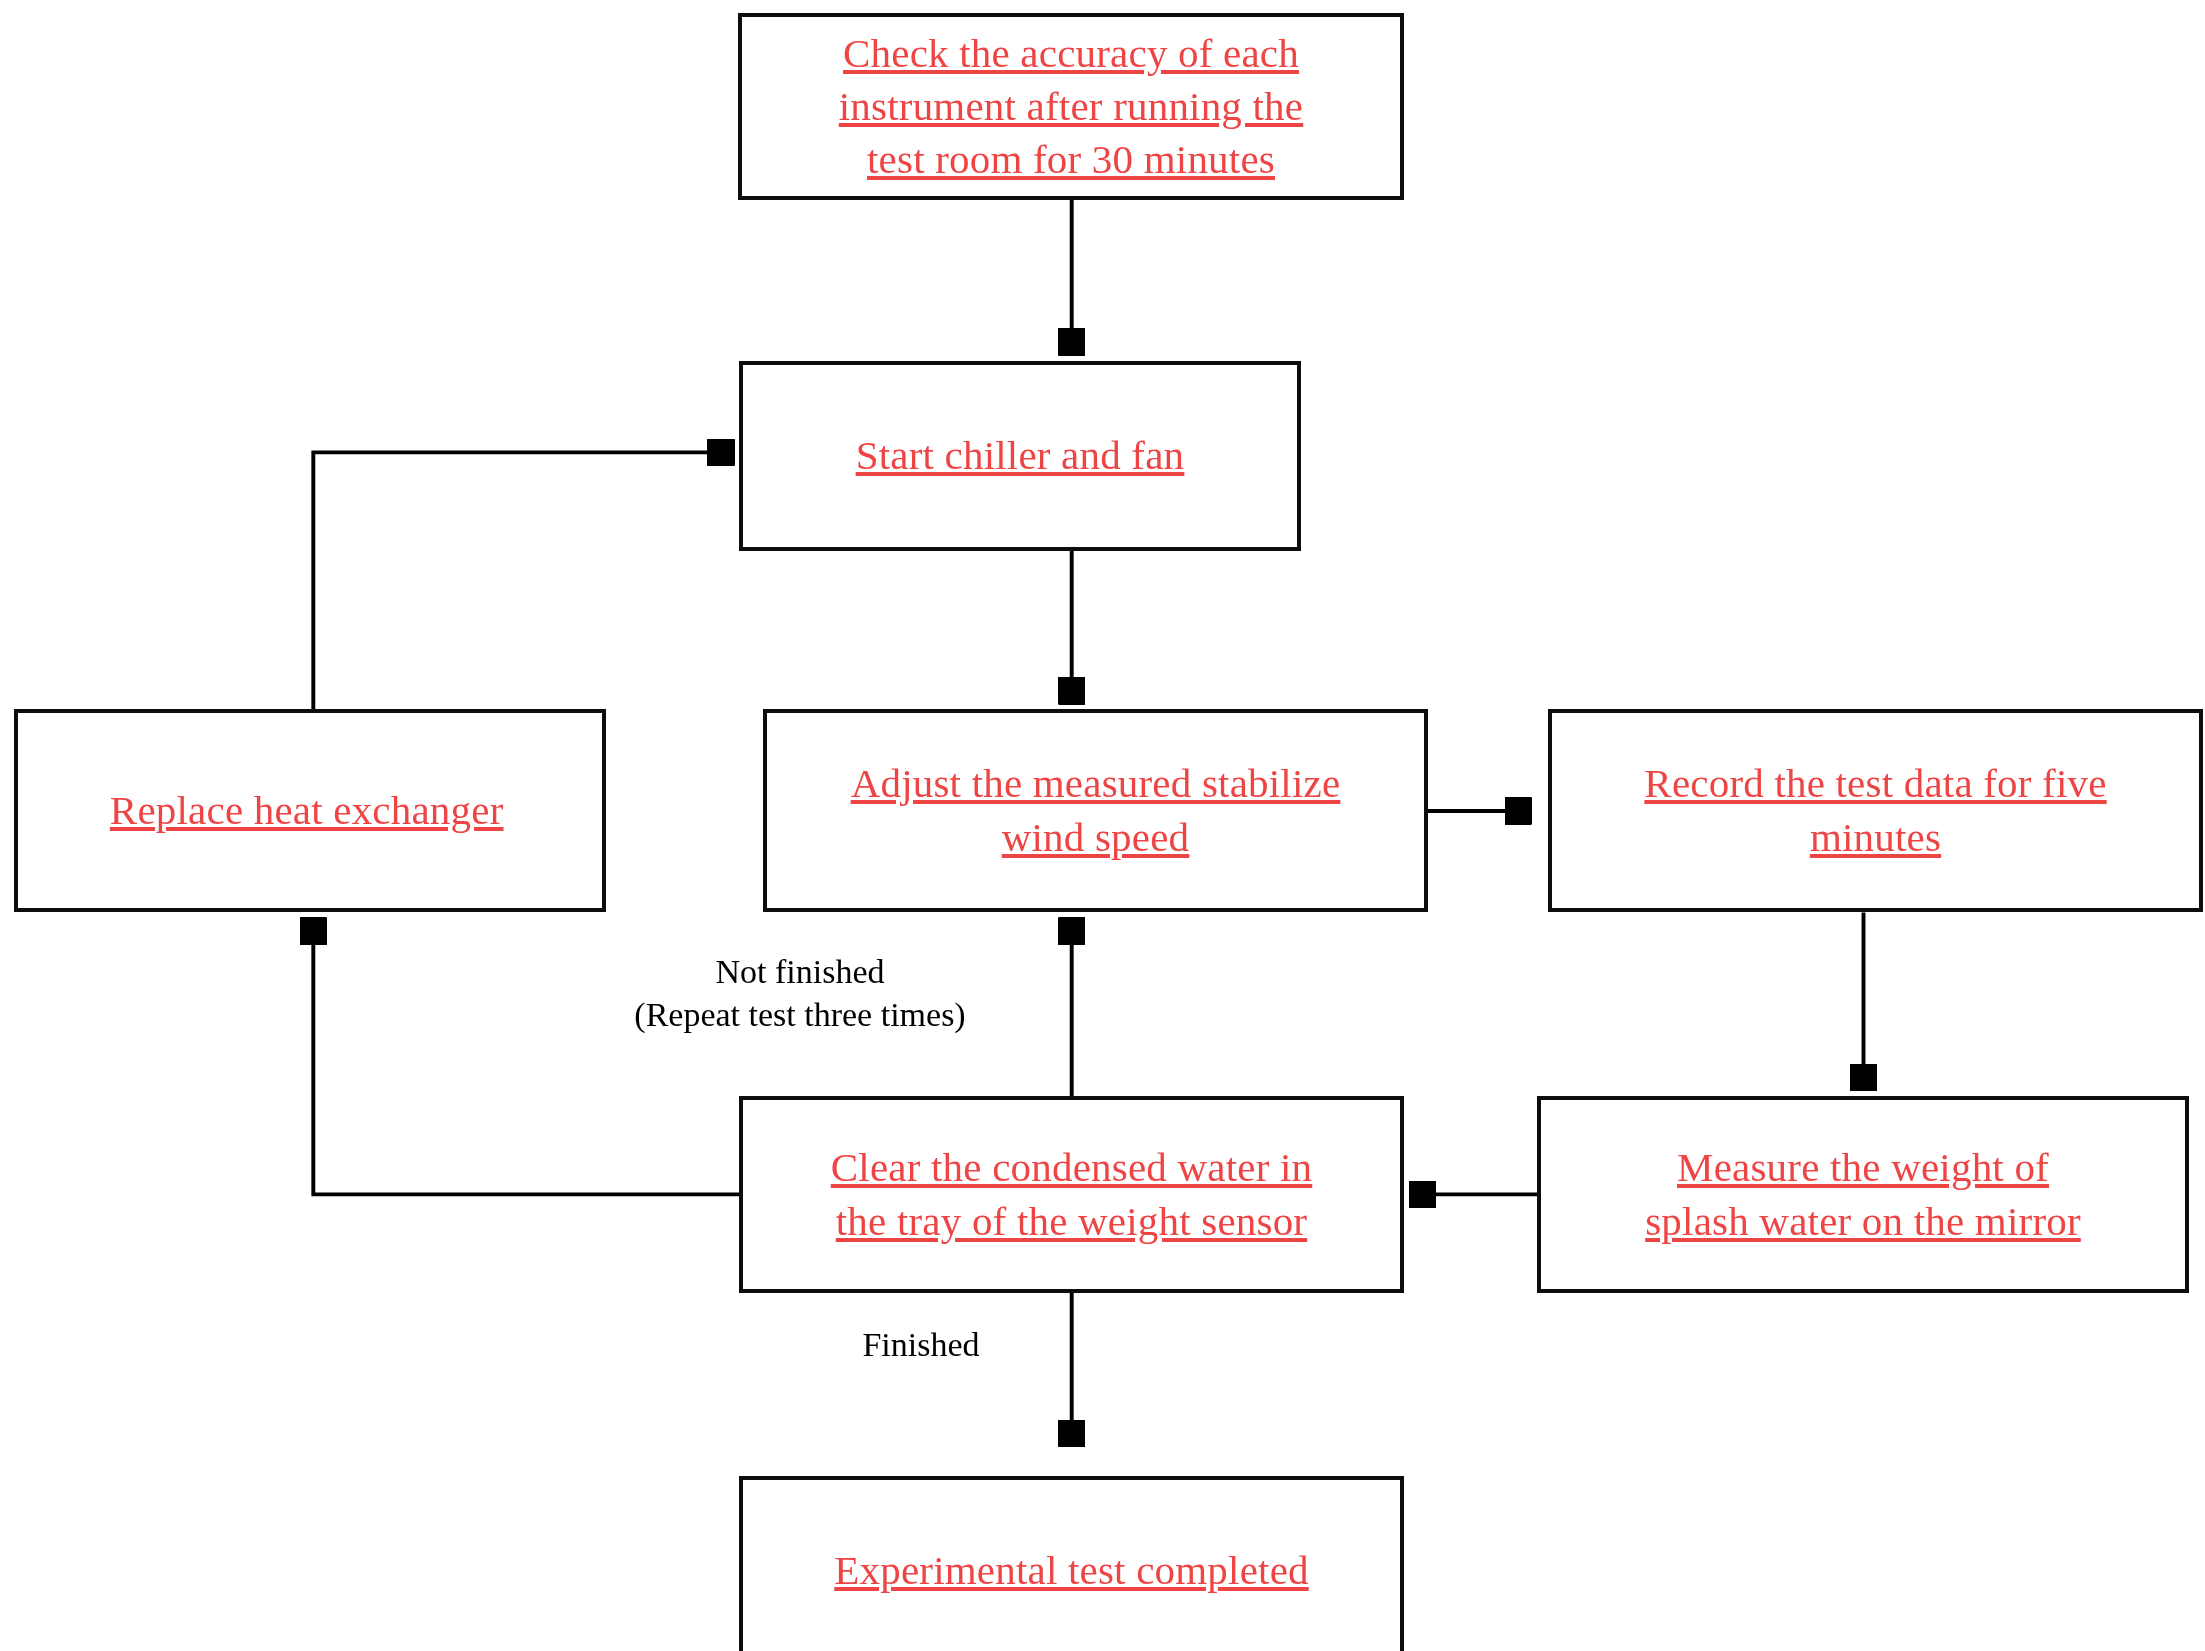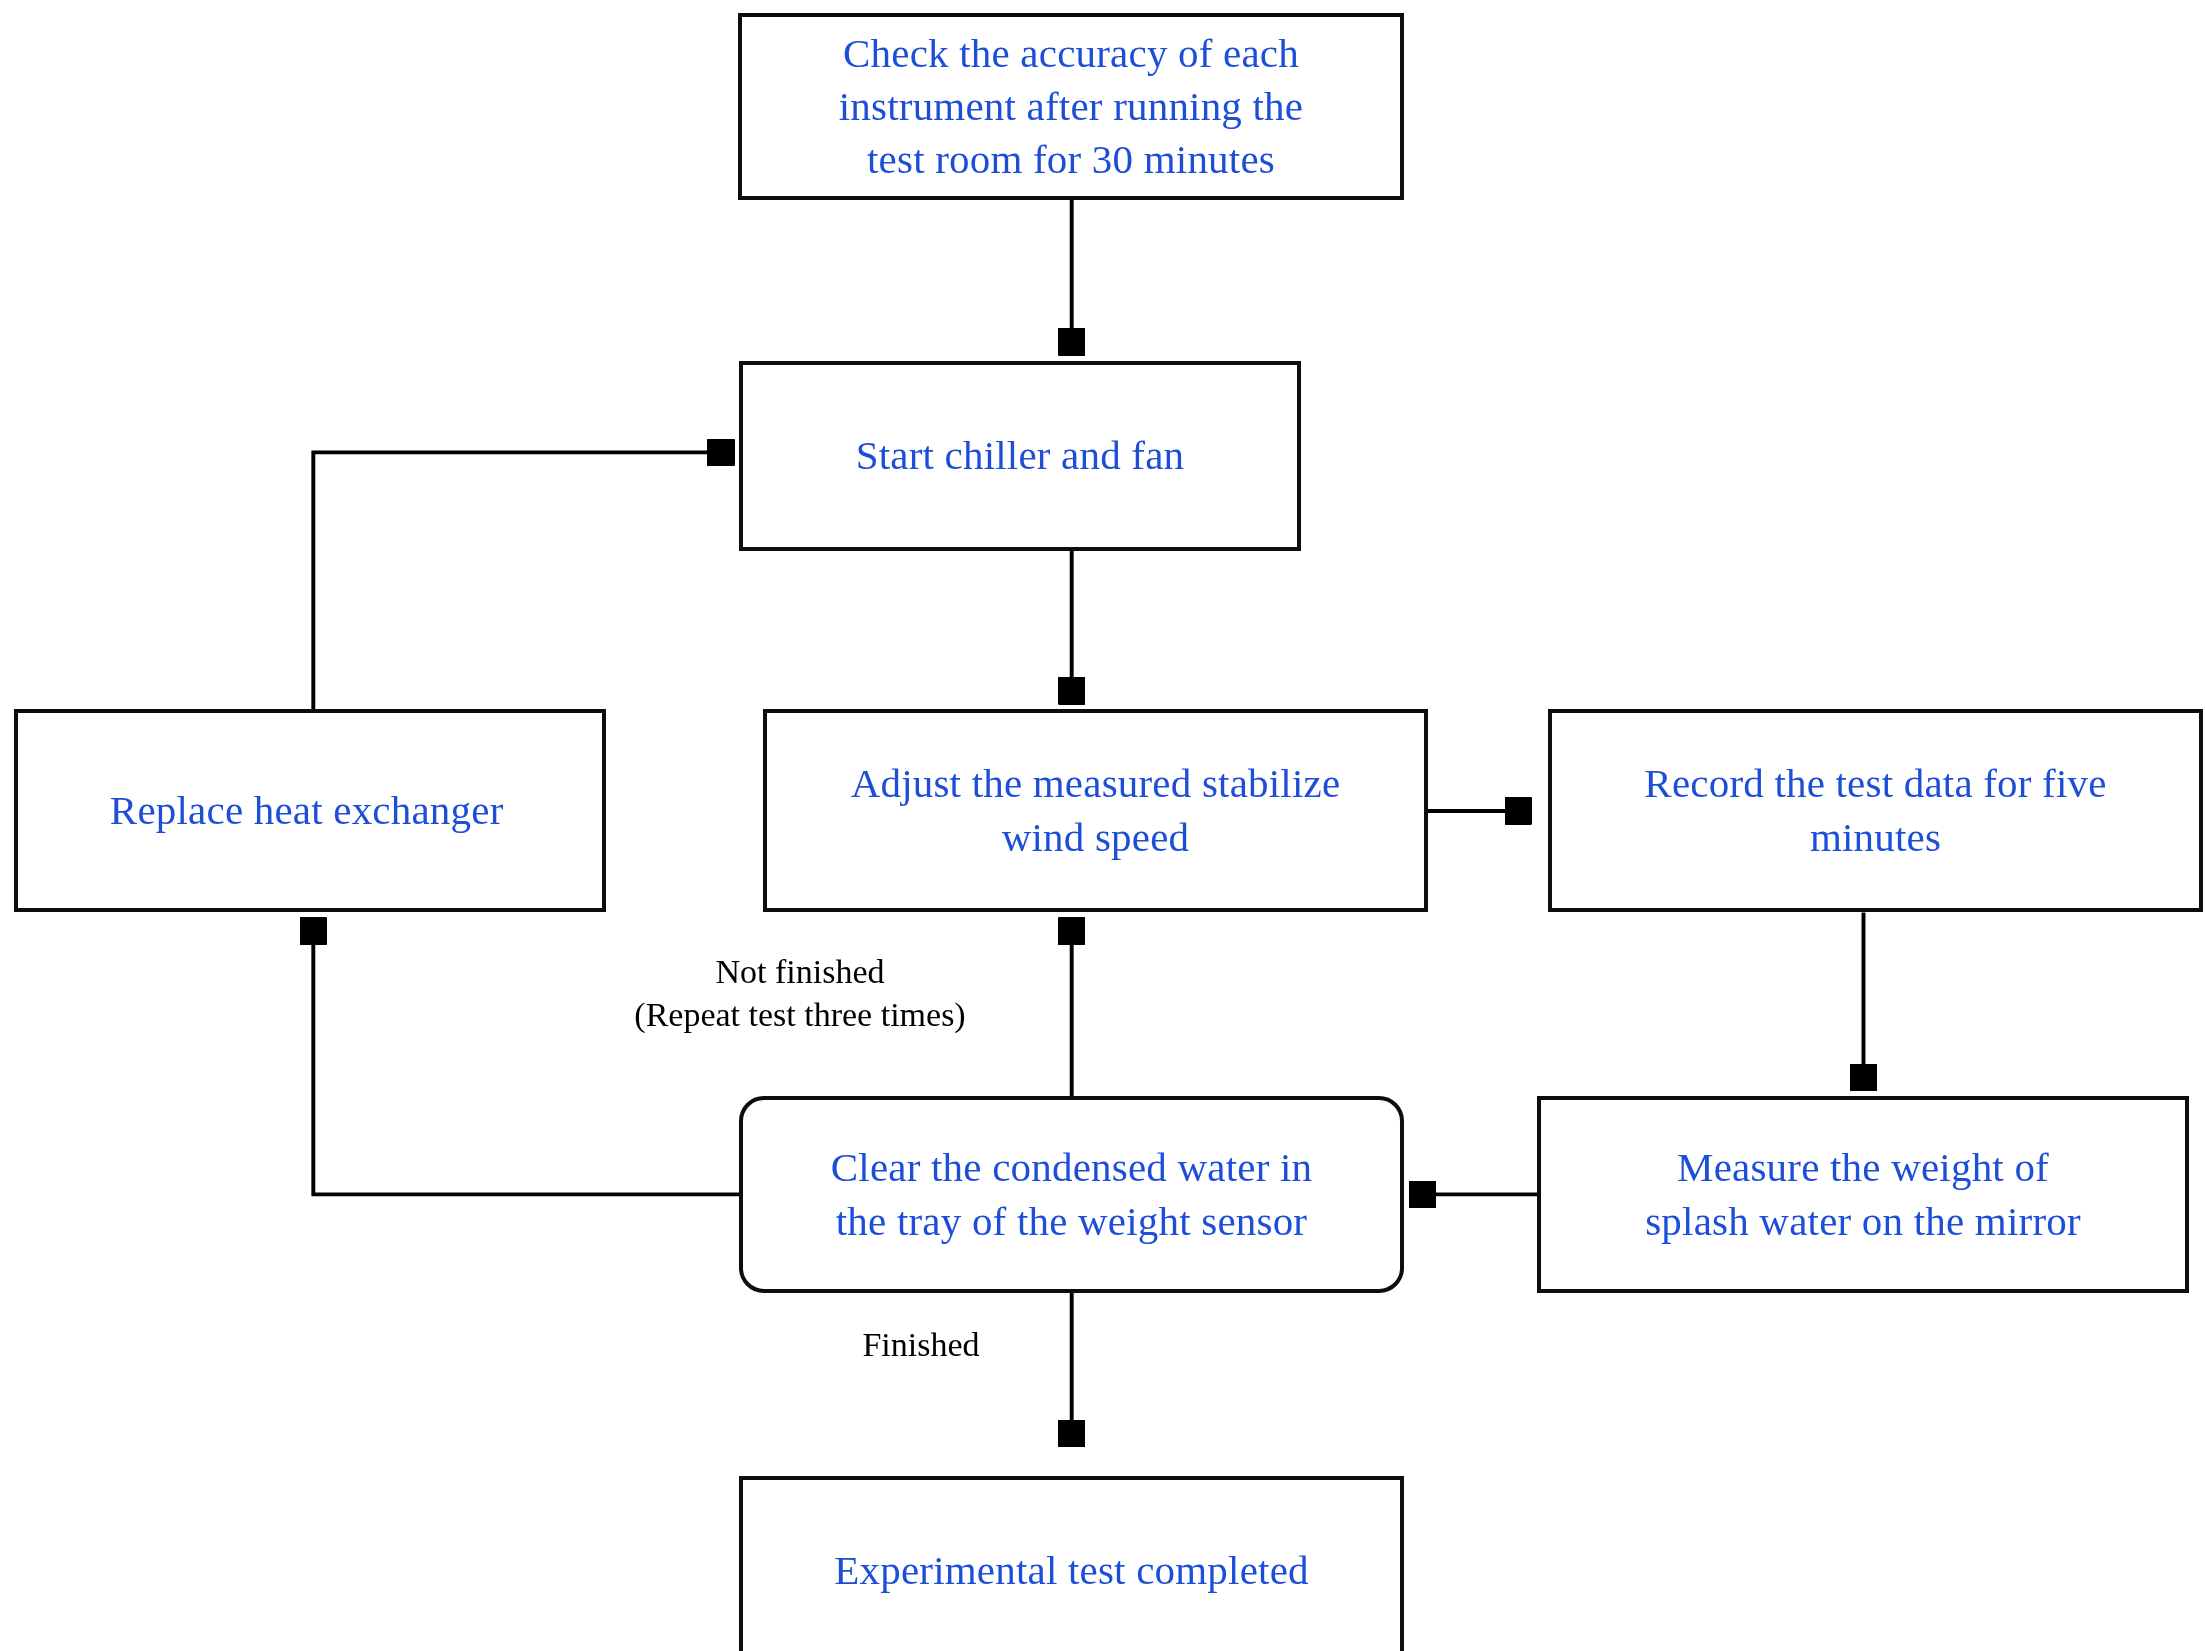--- a/index.html
+++ b/index.html
@@ -17,26 +17,27 @@
   }
   .node {
     position: absolute;
     box-sizing: border-box;
     border: 4.6px solid #0d0d0d;
     background: #ffffff;
     display: flex;
     align-items: center;
     justify-content: center;
     text-align: center;
-    color: #1d4ed8;
+    color: #ef4444;
     font-size: 41px;
     line-height: 1.30;
     letter-spacing: 0.2px;
     padding: 3.9px 14.4px;
     white-space: pre-line;
+    text-decoration: underline;
   }
   .edge-label {
     position: absolute;
     color: #000000;
     font-size: 34px;
     line-height: 1.25;
     white-space: pre-line;
     text-align: center;
   }
   svg.links {
@@ -90,21 +91,21 @@
   <div class="node" style="left:739px; top:361px; width:562px; height:190px;">Start chiller and fan</div>
 
   <div class="node" style="left:14.4px; top:709px; width:592px; height:203px;padding-left:7px;">Replace heat exchanger</div>
 
   <div class="node" style="left:739px; top:709px; width:665px; height:203px;margin-left:24px;">Adjust the measured stabilize
 wind speed</div>
 
   <div class="node" style="left:1548px; top:709px; width:655px; height:203px;">Record the test data for five
 minutes</div>
 
-  <div class="node" style="left:739px; top:1096px; width:665px; height:197px;border-radius:25px;">Clear the condensed water in
+  <div class="node" style="left:739px; top:1096px; width:665px; height:197px;">Clear the condensed water in
 the tray of the weight sensor</div>
 
   <div class="node" style="left:1537px; top:1096px; width:652px; height:197px;">Measure the weight of
 splash water on the mirror</div>
 
   <div class="node" style="left:739px; top:1452px; width:665px; height:190px;margin-top:24px;">Experimental test completed</div>
 
   <div class="edge-label" style="left:551px; top:951px; width:498px;">Not finished
 (Repeat test three times)</div>
 

